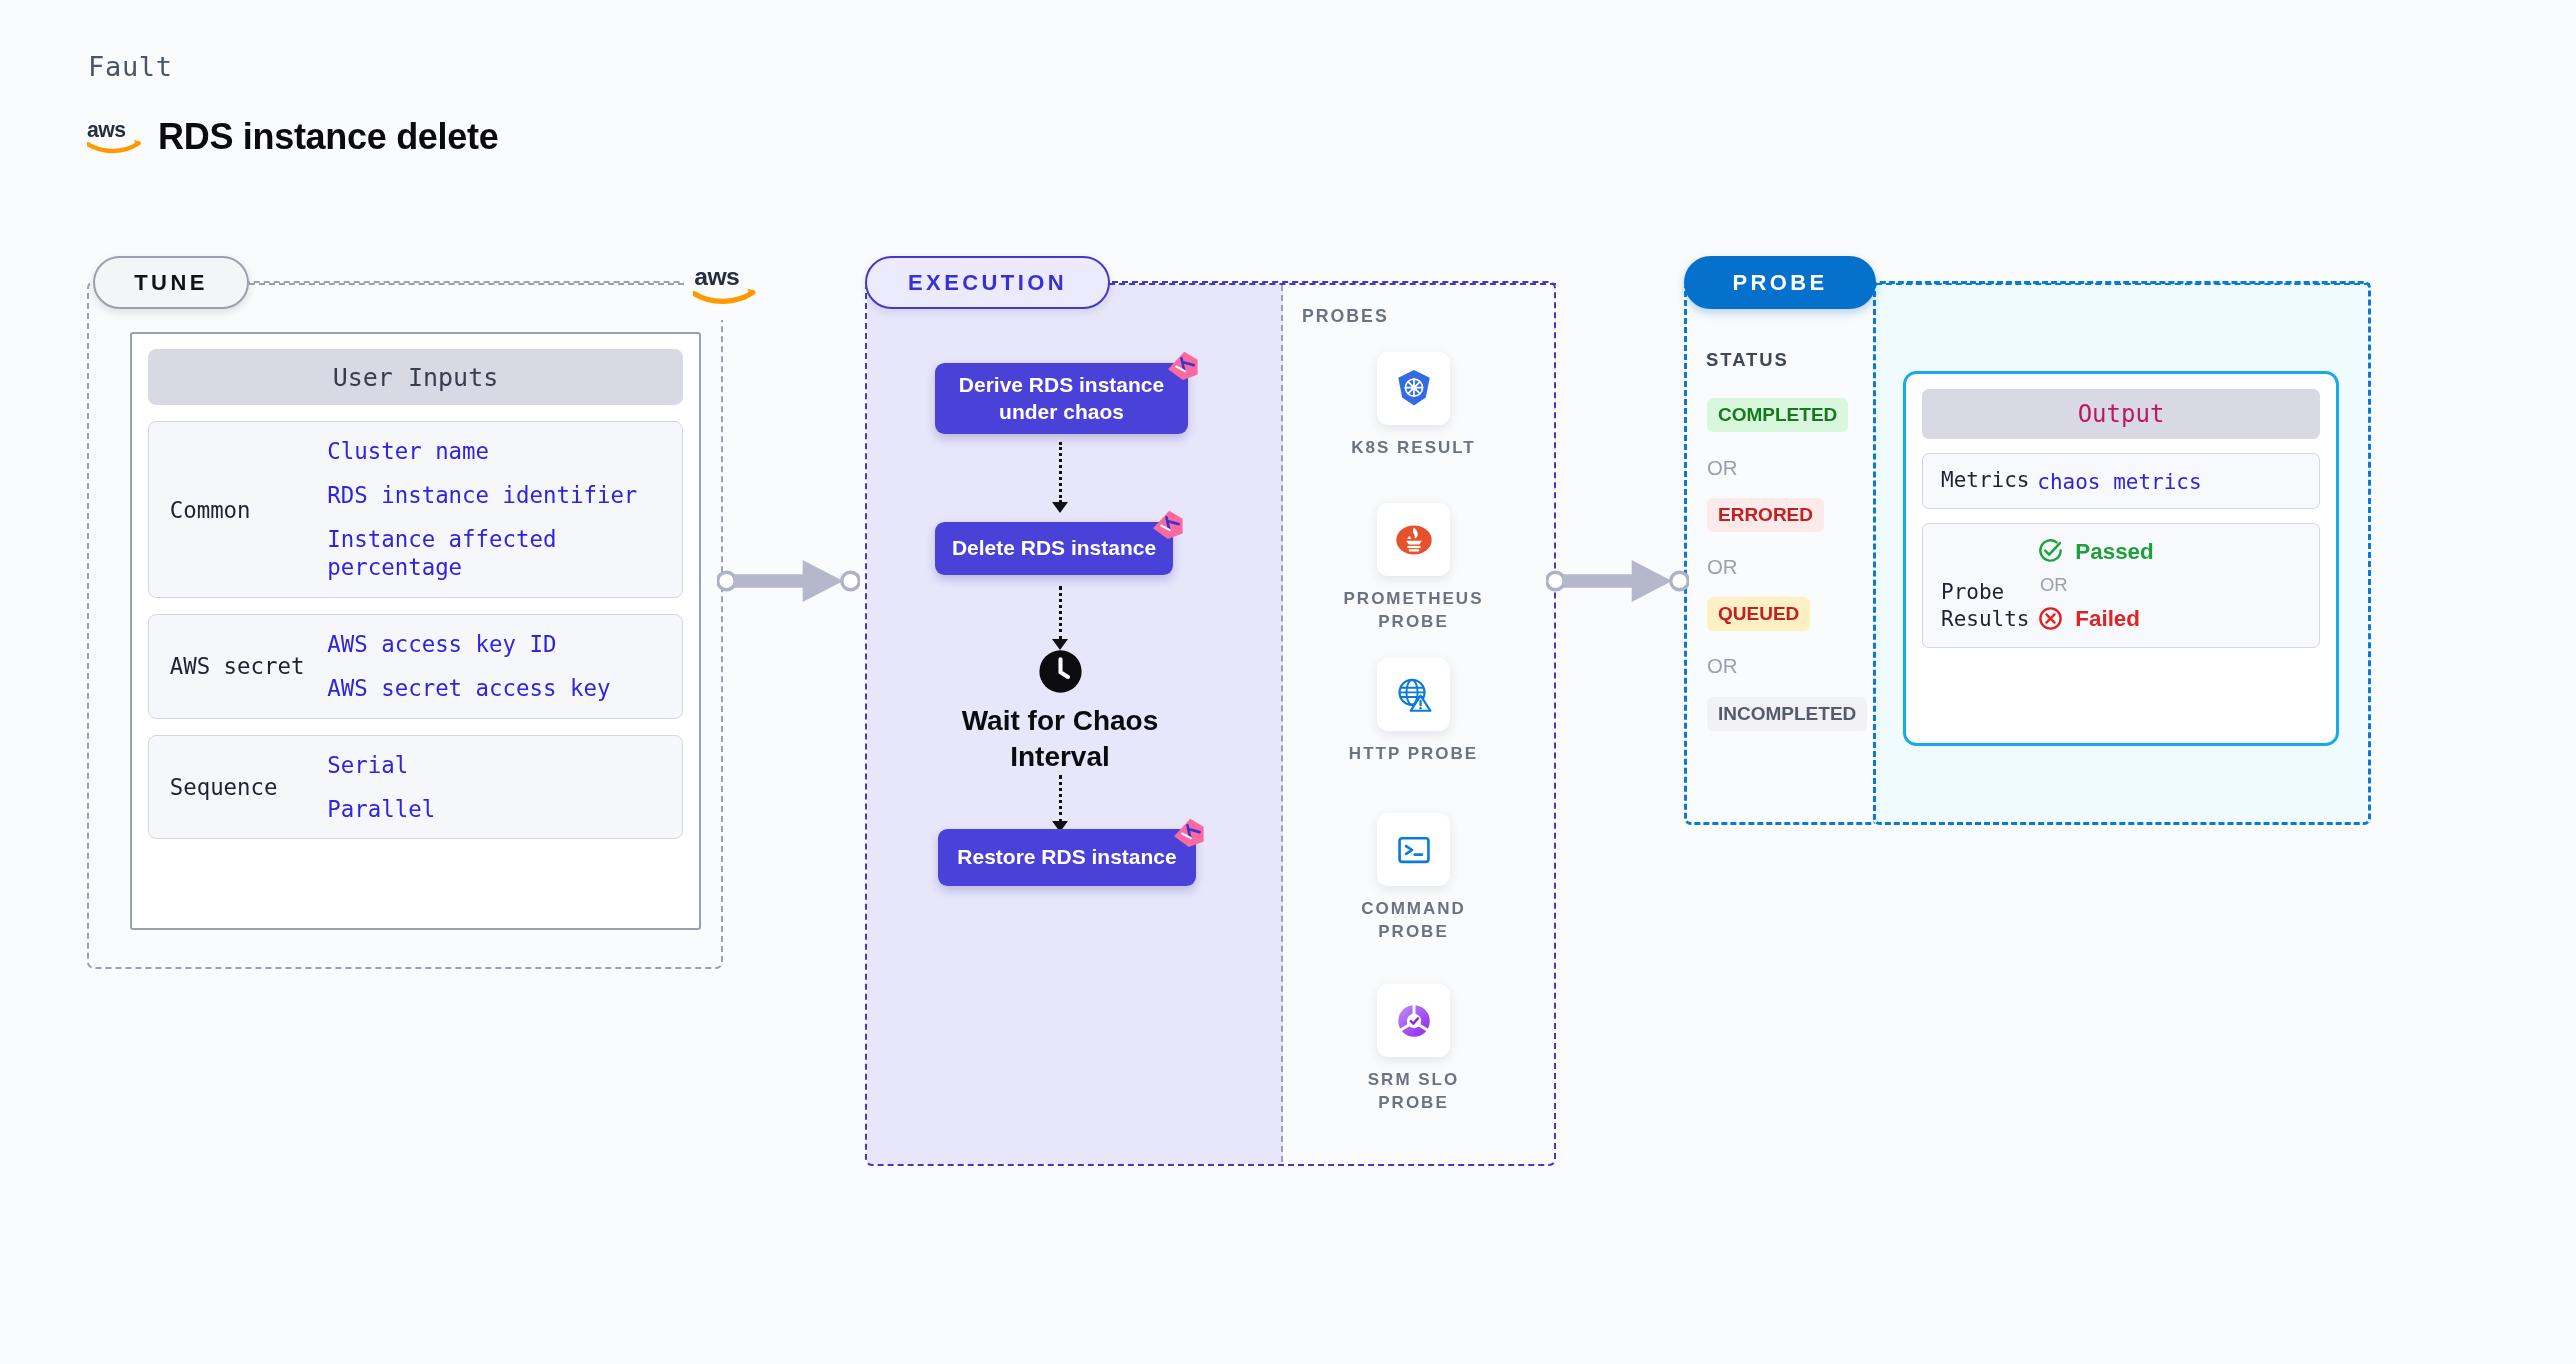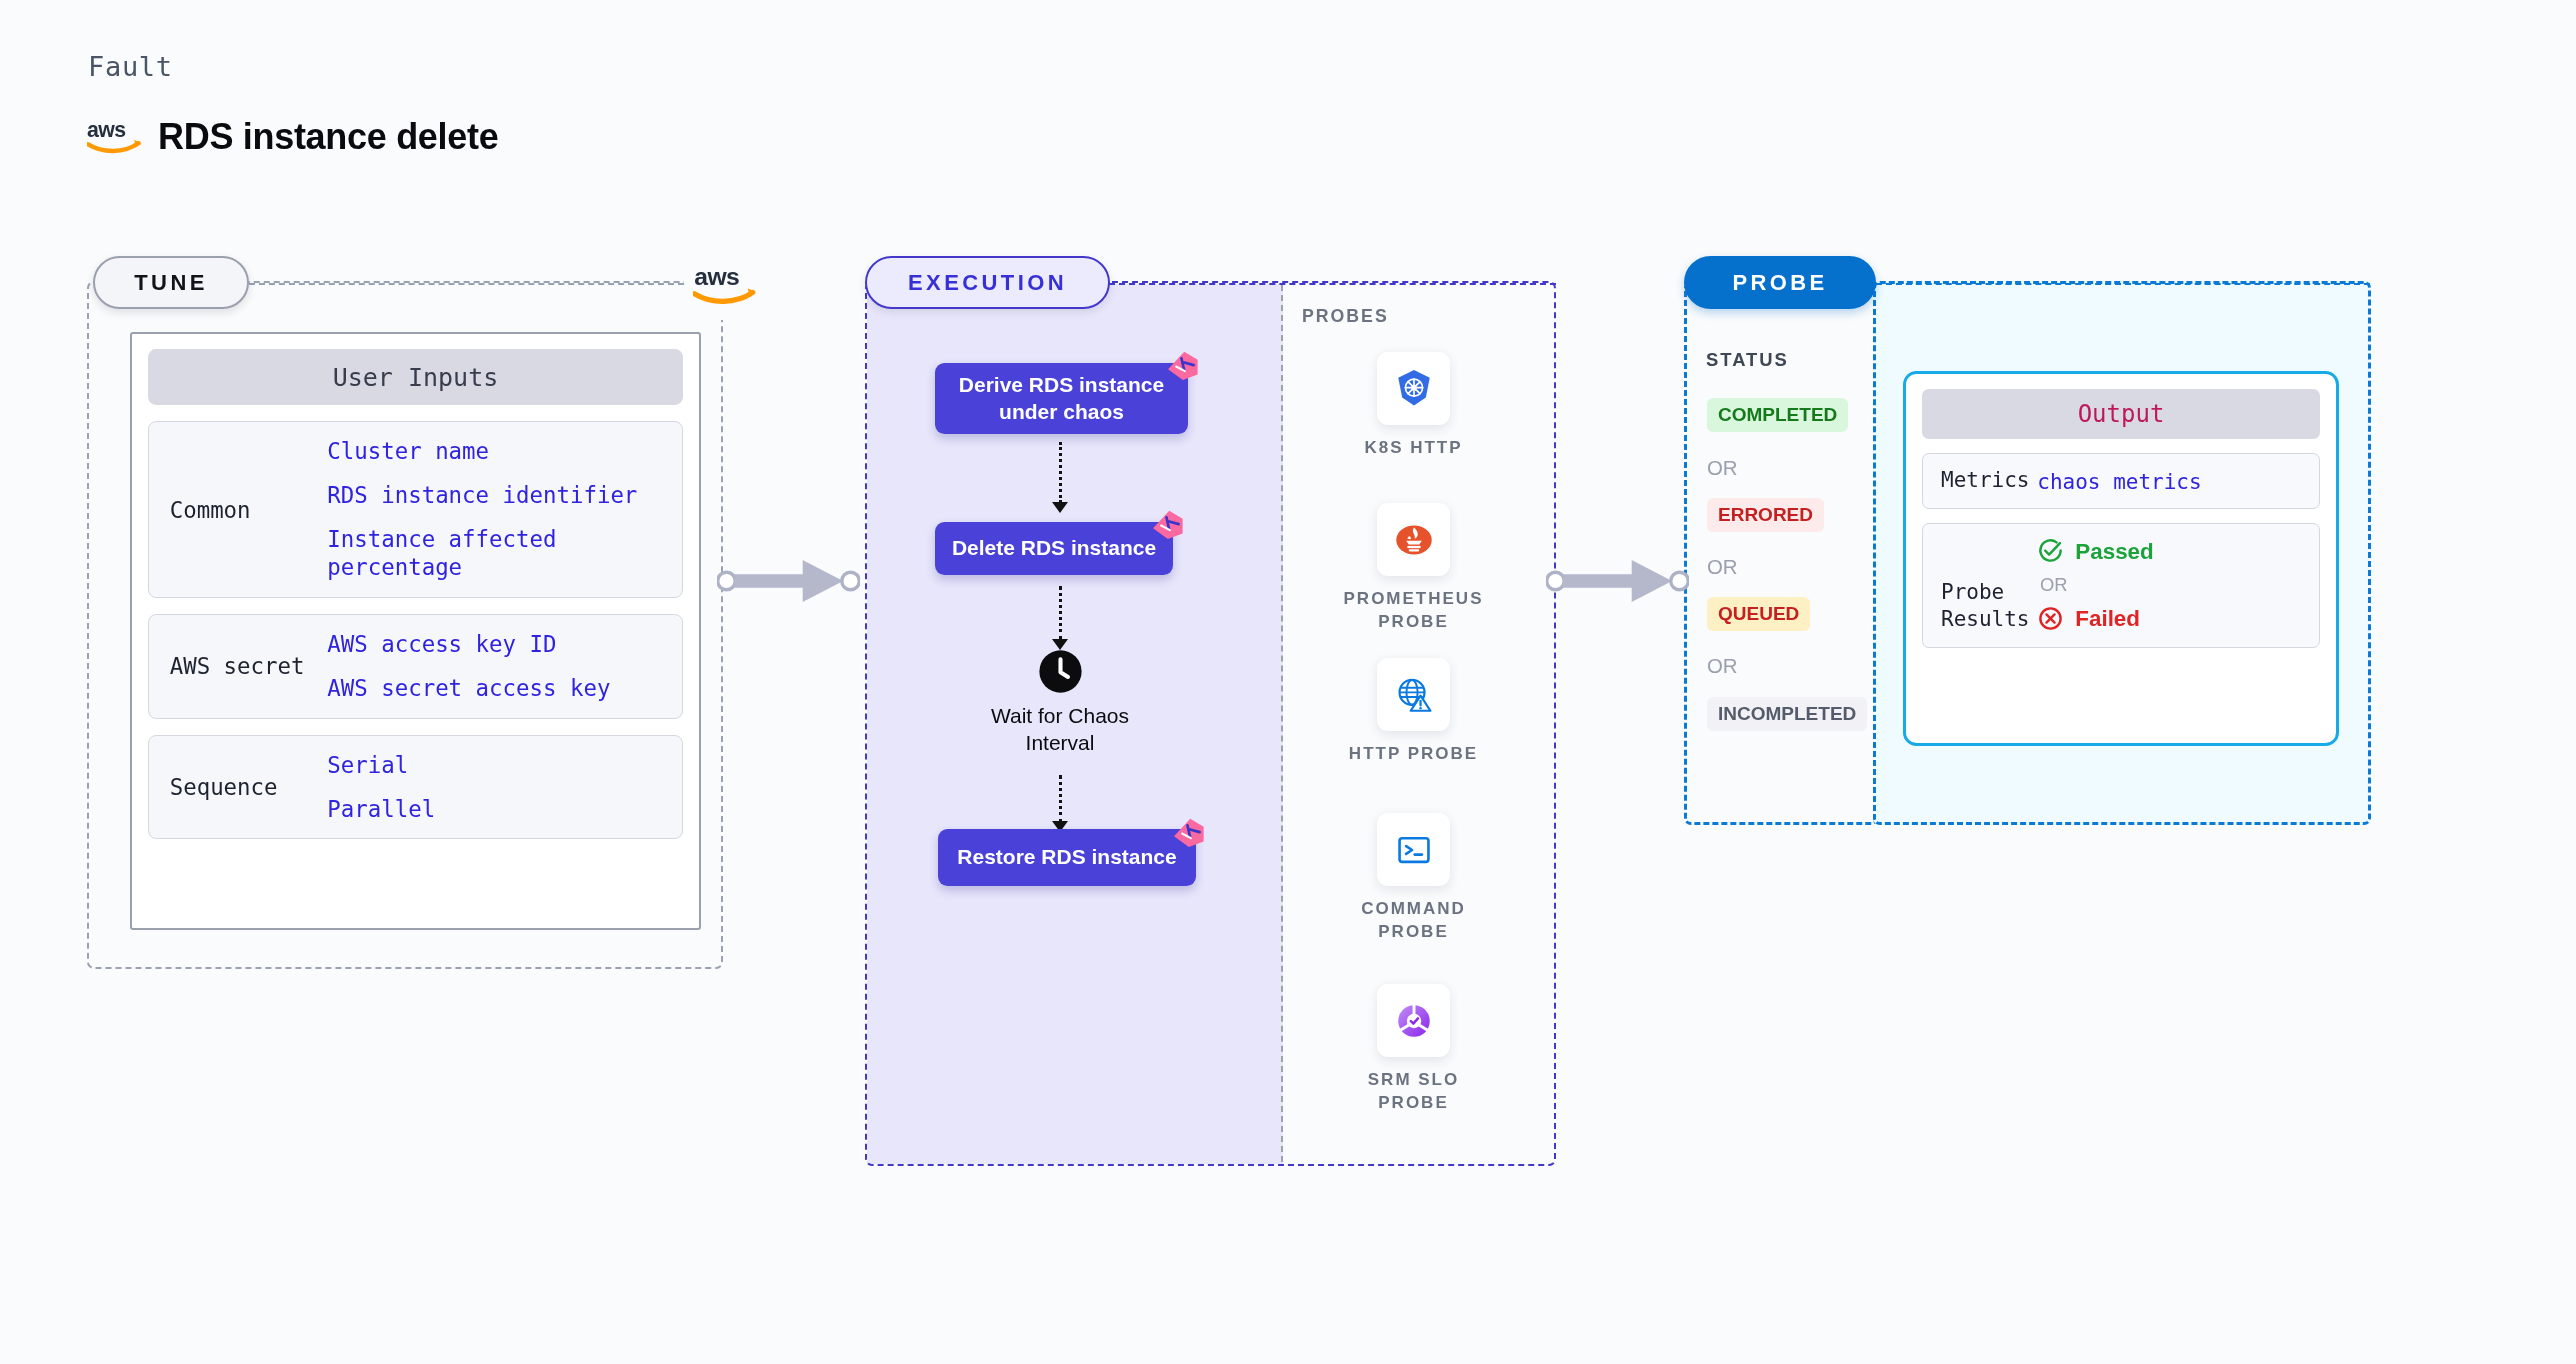--- a/index.html
+++ b/index.html
@@ -158,21 +158,21 @@
   }
   .ah-1 { left: 1052px; top: 502px; }
   .ah-2 { left: 1052px; top: 639px; }
   .ah-3 { left: 1052px; top: 821px; }
 
   .wait-block {
     position: absolute; left: 958px; top: 649px; width: 204px;
     display: flex; flex-direction: column; align-items: center; gap: 6.8px;
   }
   .wait-text {
-    text-align: center; font-size: 21px; font-weight: 400;
+    text-align: center; font-size: 28px; font-weight: 700;
     color: #0b0b0f; line-height: 1.28;
   }
 
   
   .probes-title {
     position: absolute; left: 1302px; top: 306px;
     font-size: 17.7px; font-weight: 700; color: #6b7280;
     letter-spacing: 2px;
   }
   .probe {
@@ -399,21 +399,21 @@
             <path d="M32 35 L32 43"></path>
           <path d="M19 30 L27 30"></path>
             <path d="M37 30 L45 30"></path>
           <path d="M23 21 L29 27"></path>
             <path d="M35 33 L41 39"></path>
           <path d="M41 21 L35 27"></path>
             <path d="M29 33 L23 39"></path>
         </g>
       </svg>
     </div>
-    <div class="probe-name">K8S HTTP</div>
+    <div class="probe-name">K8S RESULT</div>
   </div>
 
   <div class="probe pb-2">
     <div class="probe-tile">
       <svg width="42" height="42" viewBox="0 0 64 64">
         <ellipse cx="32" cy="32" rx="27" ry="22" fill="#e6522c"></ellipse>
         <path d="M32 13 C 27 21, 35 23, 33 30 C 39 28, 40 20, 32 13 Z" fill="#fff"></path>
         <path d="M22 30 C 24 24, 28 26, 27 31 Z" fill="#fff"></path>
         <path d="M20 33 L44 33 L40 39 L24 39 Z" fill="#fff"></path>
         <rect x="22" y="41" width="20" height="3.4" fill="#fff"></rect>

